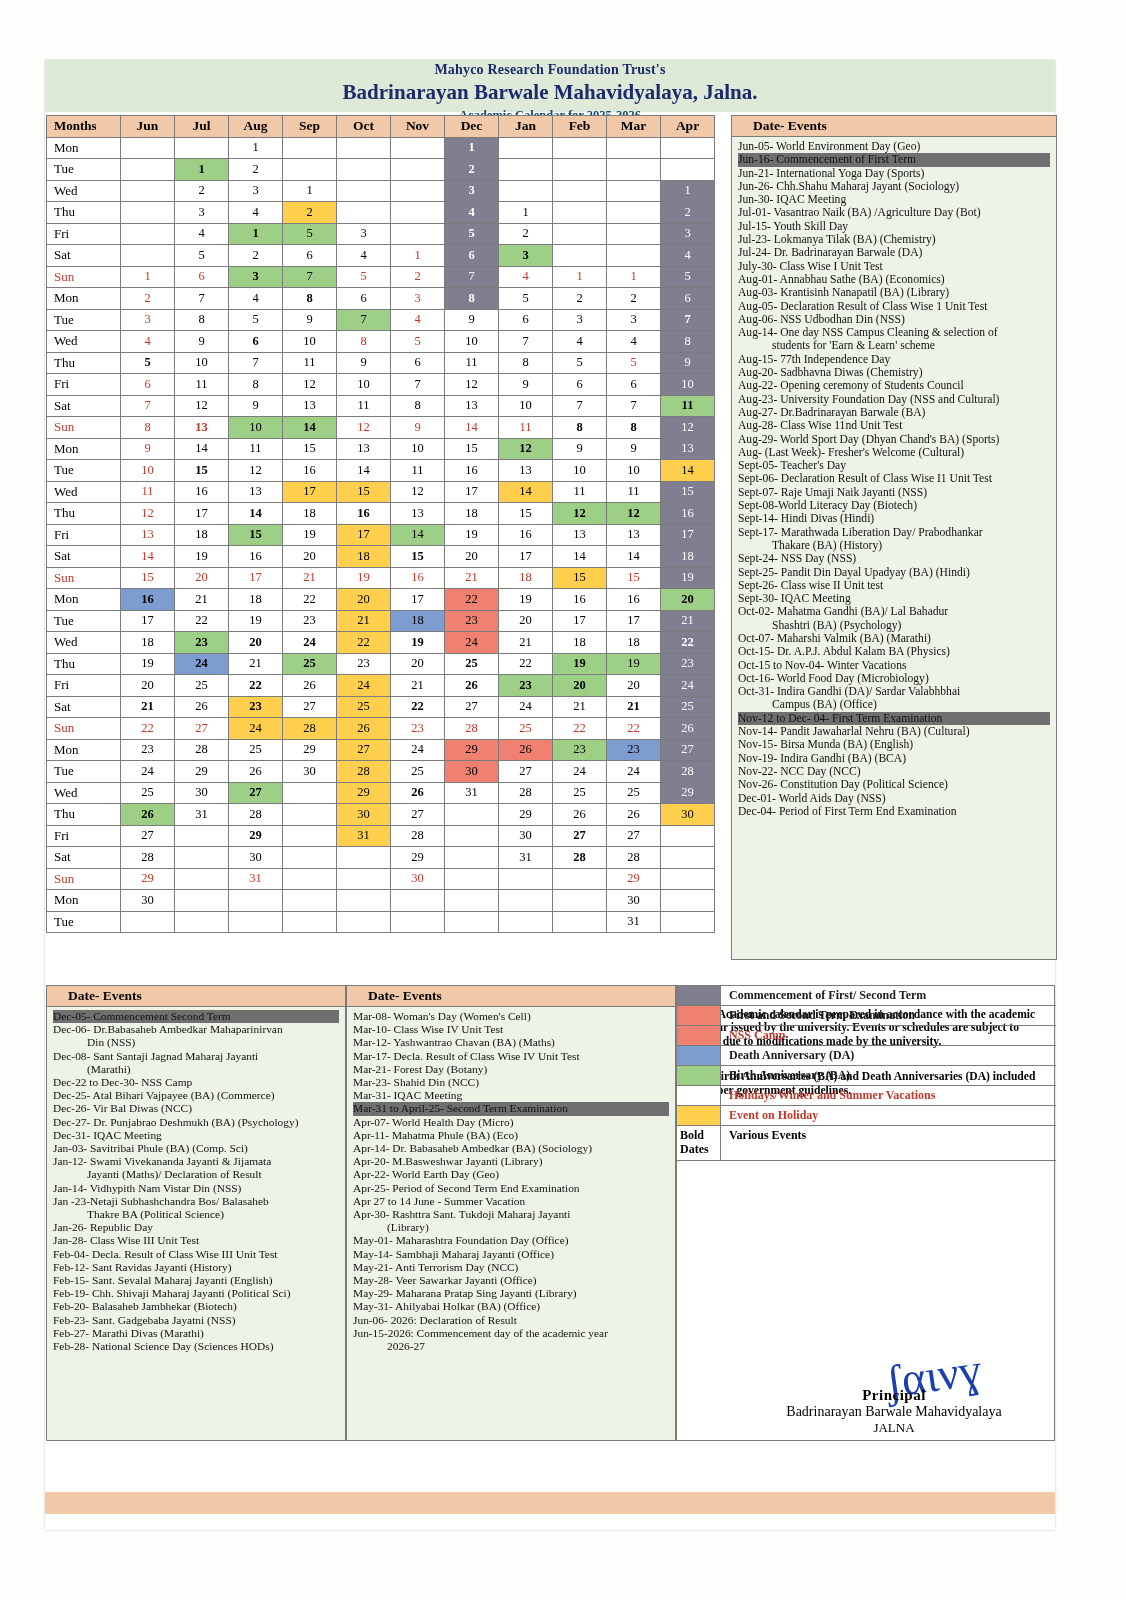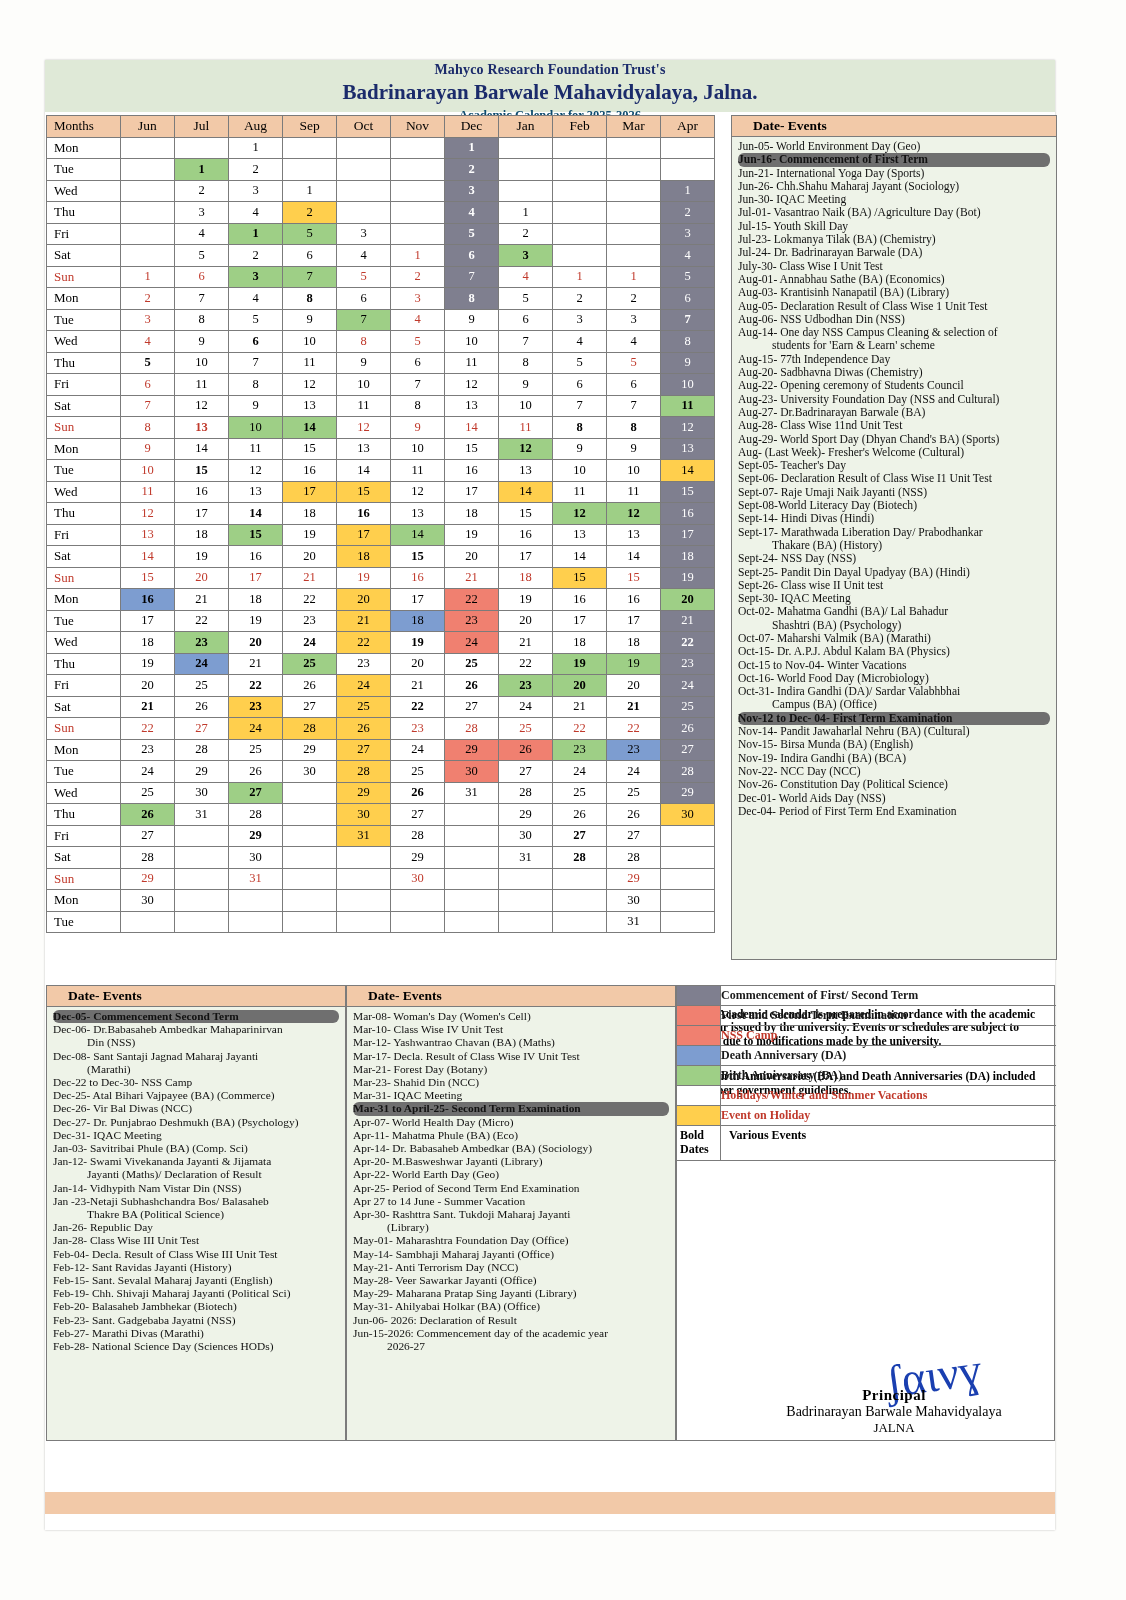--- a/index.html
+++ b/index.html
@@ -15,51 +15,51 @@
   .hdr .l1{font-size:14px;font-weight:bold;color:#1b2b6b;letter-spacing:.2px;}
   .hdr .l2{font-size:21px;font-weight:bold;color:#1b2b6b;margin-top:2px;font-family:"Liberation Serif",serif;}
   .hdr .l3{font-size:12.5px;font-weight:bold;color:#0c4a6e;margin-top:3px;}
   .hdrband{position:absolute;left:45px;top:60px;width:1010px;height:52px;background:#dfe9d7;}
   
   .maintbl{position:absolute;left:46px;top:115px;border-collapse:collapse;}
   .maintbl td,.maintbl th{border:1px solid #7b7b7b;font-size:12.5px;text-align:center;
     height:20.5px;padding:0;font-family:"Liberation Serif",serif;}
   .maintbl .daycol{width:66px;text-align:left;padding-left:7px;font-size:13px;}
   .maintbl .mcol{width:53px;}
-  .maintbl thead th{background:#f2c9a8;font-weight:normal;font-size:13.5px;}
+  .maintbl thead th{background:#f2c9a8;font-weight:bold;font-size:13.5px;}
   .maintbl .daysrow td{background:#f2c9a8;font-weight:bold;text-align:left;padding-left:7px;}
   .sun{color:#c0392b;}
   .b{font-weight:bold;}
   
   .c-grey{background:#7f7f8f;color:#fff;}
   .c-green{background:#9ecf86;}
   .c-red{background:#f08070;}
   .c-blue{background:#7d9dd0;}
   .c-yellow{background:#ffcf4d;}
   .c-redtext{color:#c0392b;}
   
   .evbox{position:absolute;left:731px;top:115px;width:324px;
     border:1px solid #7b7b7b;background:#eef3e8;height:843px;overflow:hidden;}
   .evhdr{background:#f2c9a8;font-weight:bold;font-size:13.5px;padding:2px 21px;border-bottom:1px solid #7b7b7b;}
   .evlist{padding:3px 6px 0 6px;}
   .evlist div{font-size:11.6px;line-height:13.3px;color:#111;}
   .evlist div.ind{padding-left:34px;}
-  .evhl{background:#6f6f6f;color:#fff;font-weight:bold;border-radius:6px;}
+  .evhl{background:#6f6f6f;color:#fff;font-weight:normal;}
   
   .botwrap{position:absolute;left:46px;top:985px;width:1009px;height:470px;}
   .panel{position:absolute;border:1px solid #7b7b7b;background:#eef3e8;box-sizing:border-box;}
   .p1{left:0;top:0;width:300px;height:456px;}
   .p2{left:300px;top:0;width:330px;height:456px;}
   .p3{left:630px;top:0;width:379px;height:456px;background:#fff;}
   .panel .evlist div{font-size:11.4px;line-height:13.2px;}
   
   .legend{position:absolute;left:0;top:0;width:379px;}
   .legrow{display:flex;align-items:center;border-bottom:1px solid #7b7b7b;height:19px;}
   .legsw{width:44px;height:100%;border-right:1px solid #7b7b7b;box-sizing:border-box;}
-  .legtxt{font-size:12px;font-weight:bold;padding-left:0;color:#1a1a1a;}
+  .legtxt{font-size:12px;font-weight:bold;padding-left:8px;color:#1a1a1a;}
   .legtxt.red{color:#c0392b;}
   .legbold{display:flex;border-bottom:1px solid #7b7b7b;min-height:34px;}
   .legbold .lb1{width:44px;border-right:1px solid #7b7b7b;font-size:12px;font-weight:bold;padding:2px 0 0 3px;box-sizing:border-box;line-height:14px;}
   .legbold .lb2{font-size:12px;font-weight:bold;padding:2px 0 0 8px;}
   .notes{padding:8px 8px 0 8px;font-size:11.6px;line-height:13.6px;font-weight:bold;}
   .sig{position:absolute;right:10px;bottom:4px;text-align:center;width:300px;}
   .sig .pr{font-size:15px;font-weight:bold;letter-spacing:.5px;}
   .sig .col{font-size:14px;}
   .sig .jal{font-size:13px;}
   .scribble{position:absolute;right:72px;bottom:38px;font-size:46px;color:#1a3fb0;

